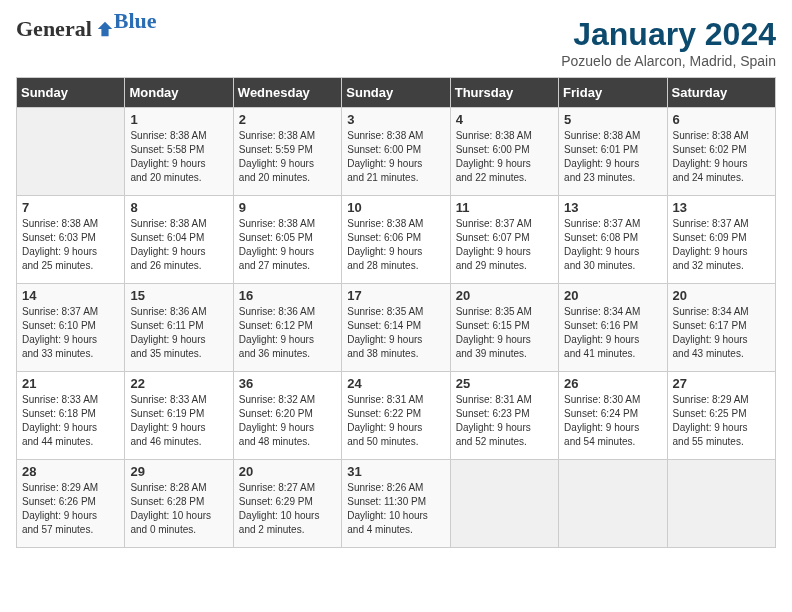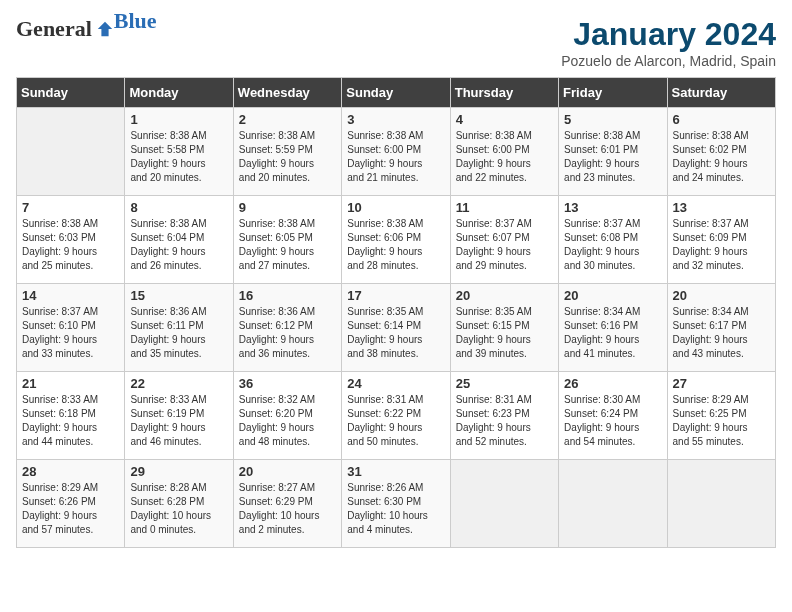--- a/index.html
+++ b/index.html
@@ -343,21 +343,21 @@
         <td>
           <span class="day-num">20</span>
           <div class="cell-info" style="white-space: pre-line;">Sunrise: 8:27 AM
 Sunset: 6:29 PM
 Daylight: 10 hours
 and 2 minutes.</div>
         </td>
         <td>
           <span class="day-num">31</span>
           <div class="cell-info" style="white-space: pre-line;">Sunrise: 8:26 AM
-Sunset: 6:30 PM
+Sunset: 11:30 PM
 Daylight: 10 hours
 and 4 minutes.</div>
         </td>
         <td class="empty"></td>
         <td class="empty"></td>
         <td class="empty"></td>
       </tr>
     </tbody>
 </table>
 

